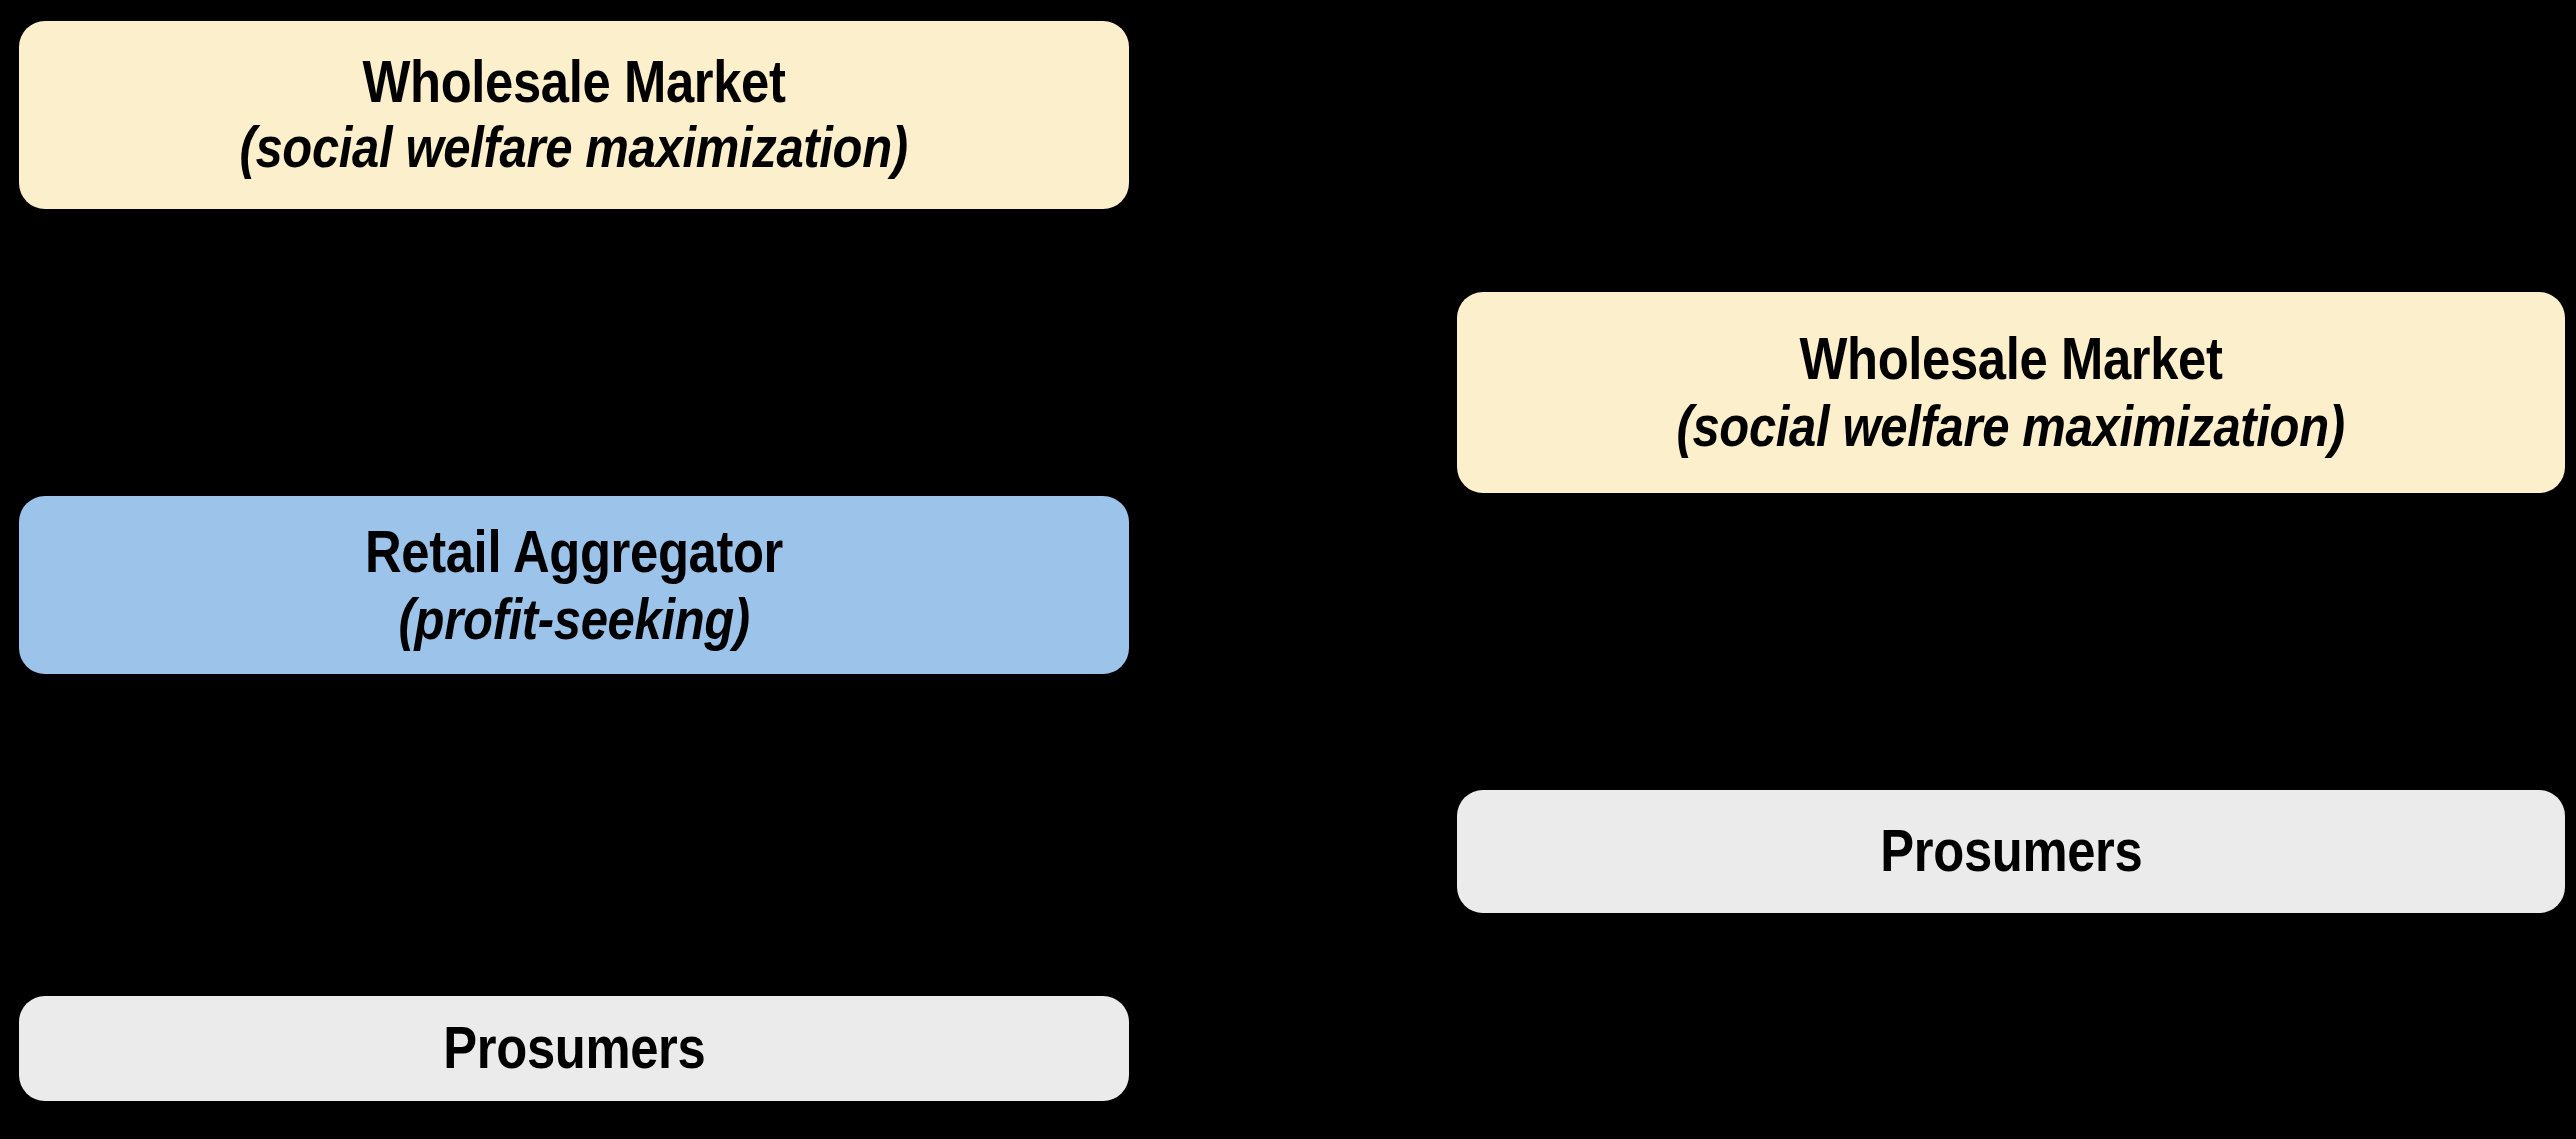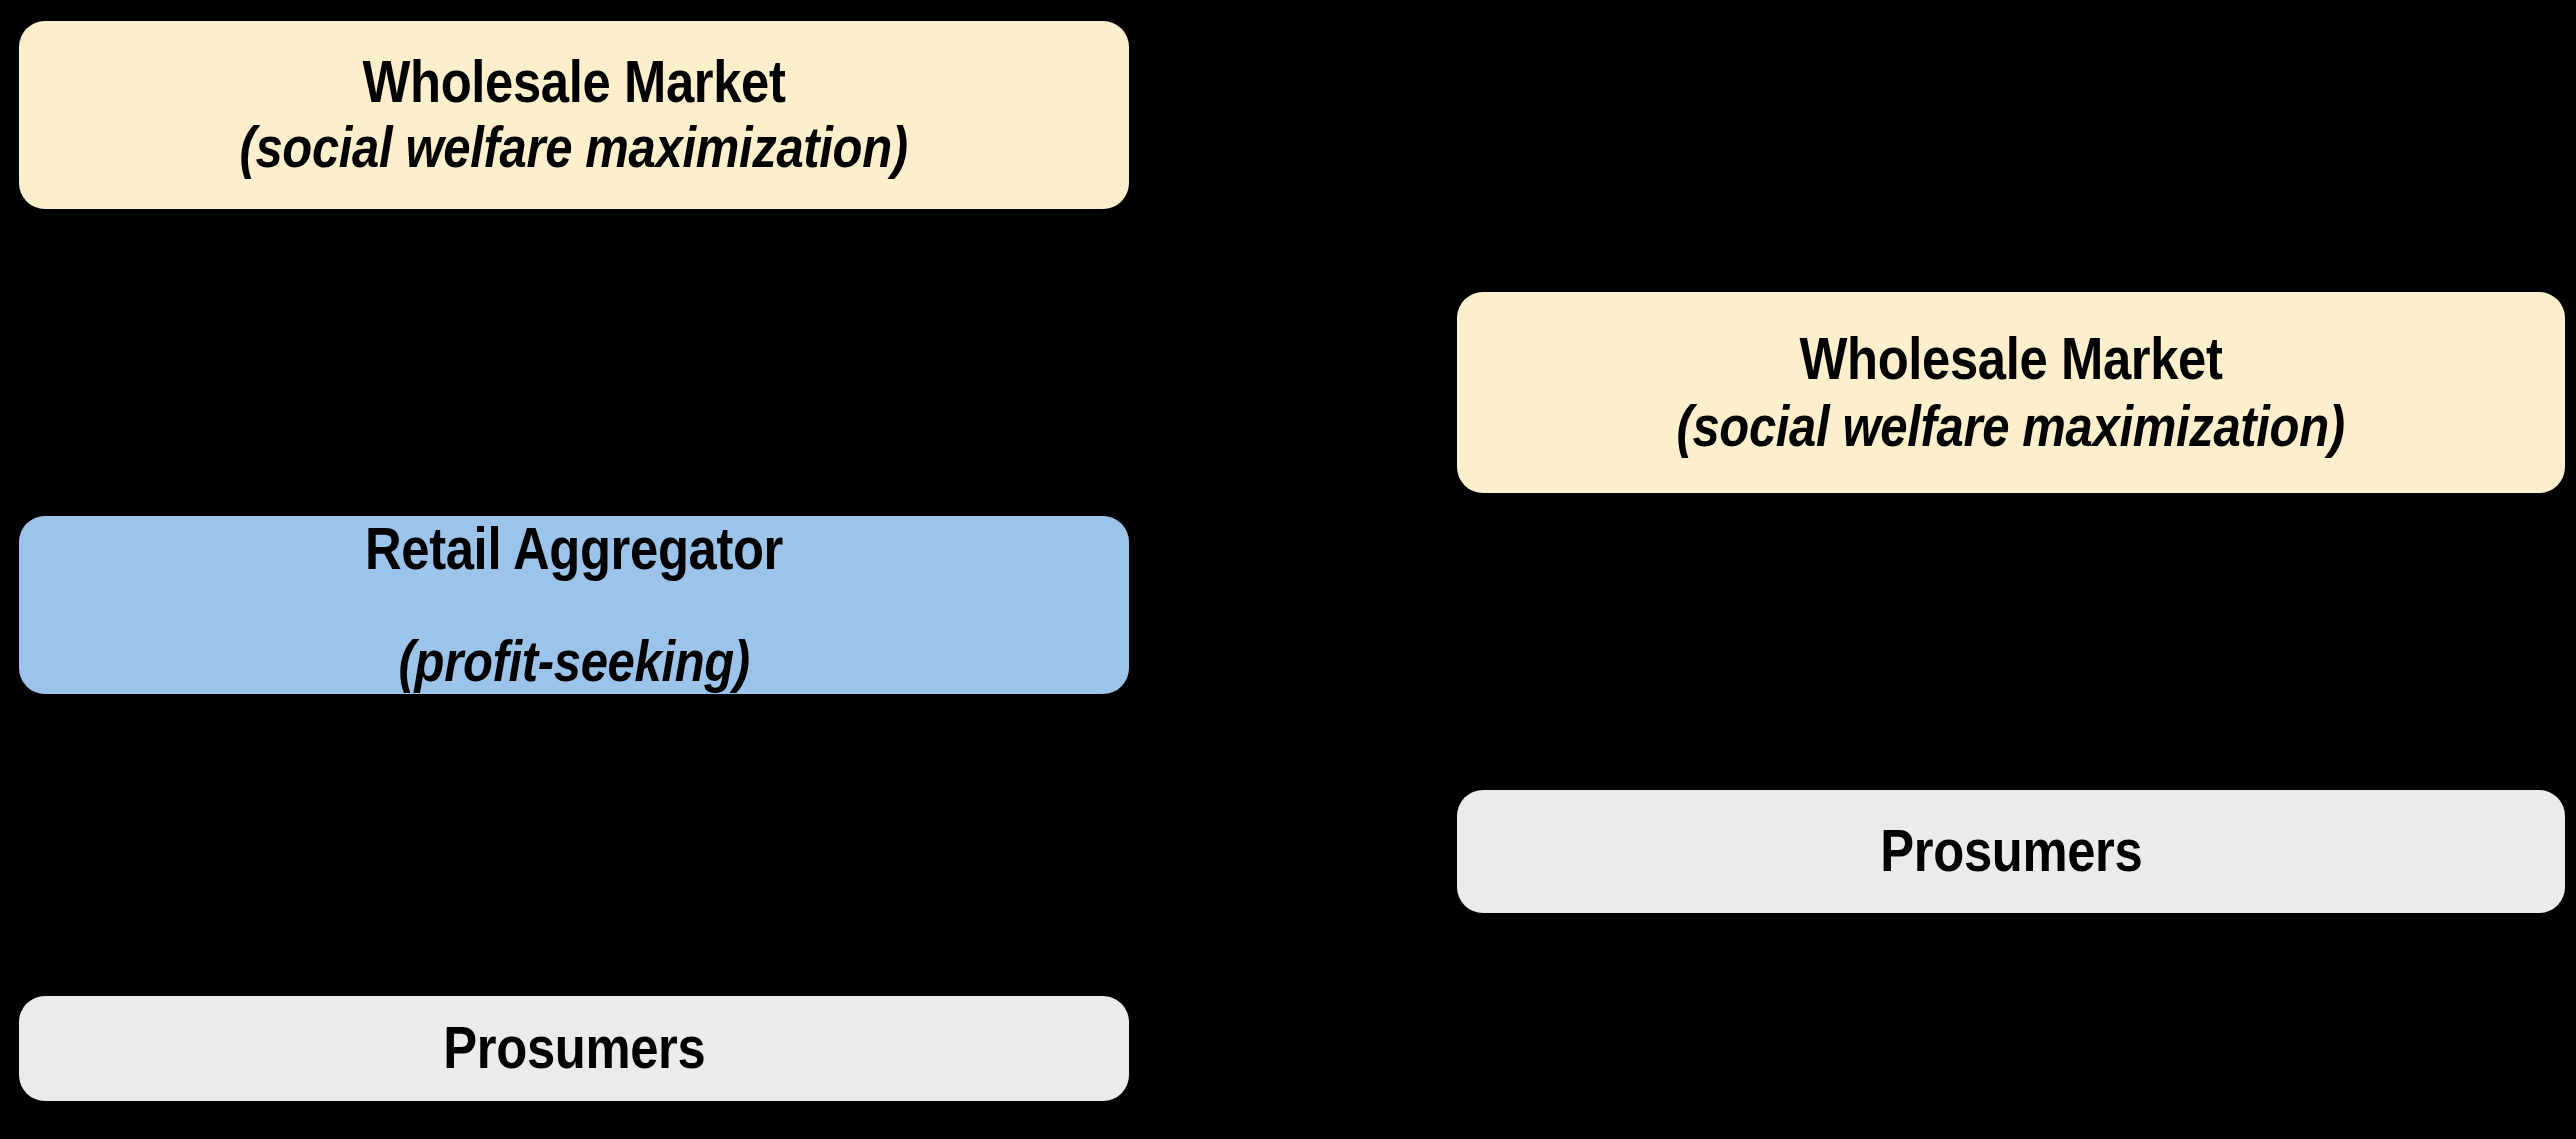--- a/index.html
+++ b/index.html
@@ -41,21 +41,21 @@
     font-style: italic;
     letter-spacing: -0.4px;
     white-space: nowrap;
     transform: scaleX(0.86);
   }
   
   #node-left-wholesale {
     left: 19px;  top: 20.6px;   width: 1110px; height: 188px;
   }
   #node-left-aggregator {
-    left: 19px;  top: 516px;  width: 1110px; height: 178px; justify-content: space-between;
+    left: 19px;  top: 496px;  width: 1110px; height: 178px;
   }
   #node-left-prosumers {
     left: 19px;  top: 996px; width: 1110px; height: 105px;
   }
   
   #node-right-wholesale {
     left: 1457px; top: 292px;  width: 1108px; height: 201px;
   }
   #node-right-prosumers {
     left: 1457px; top: 790px; width: 1108px; height: 123px;

